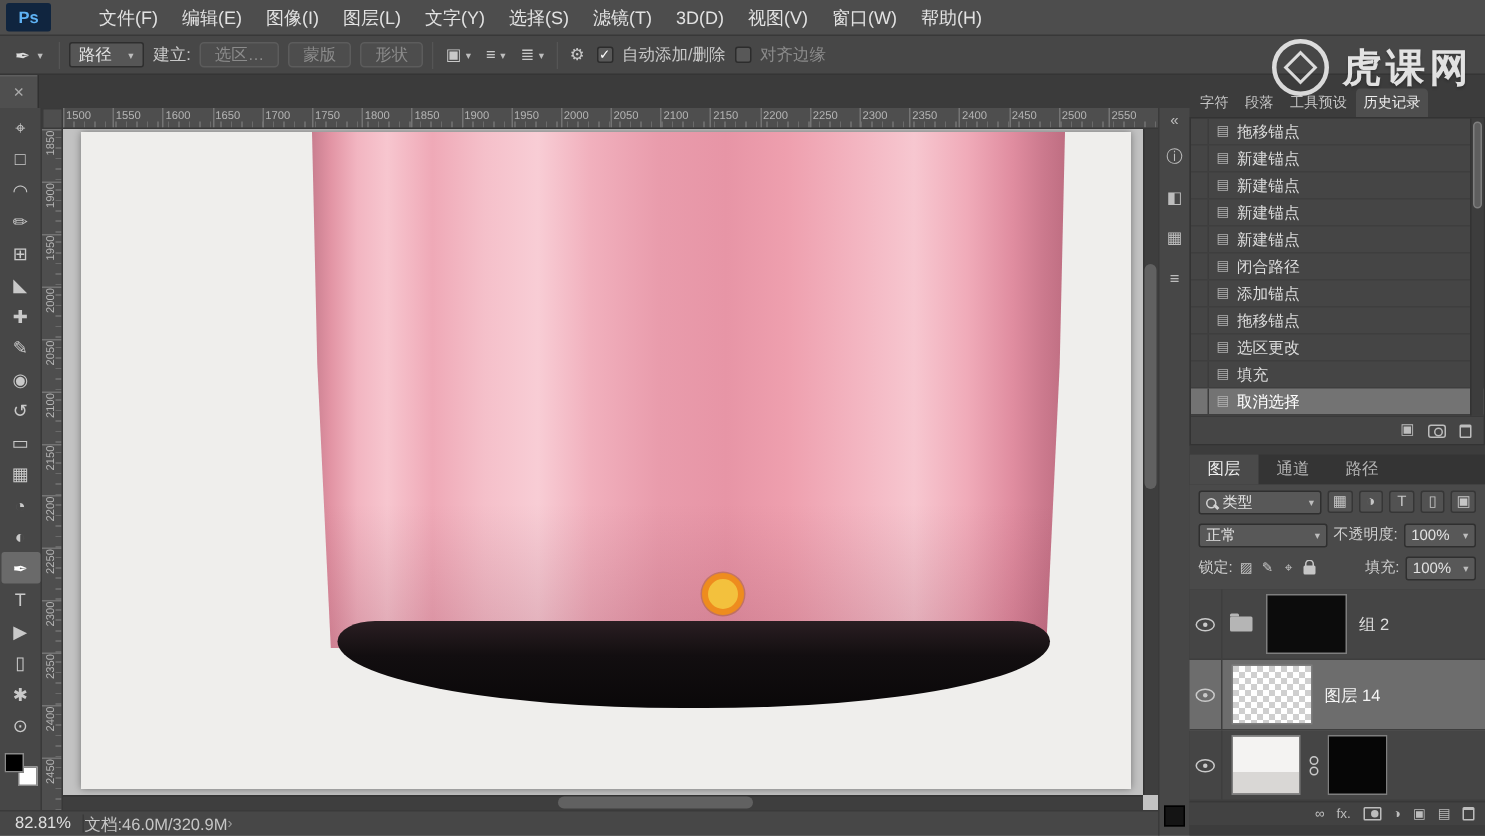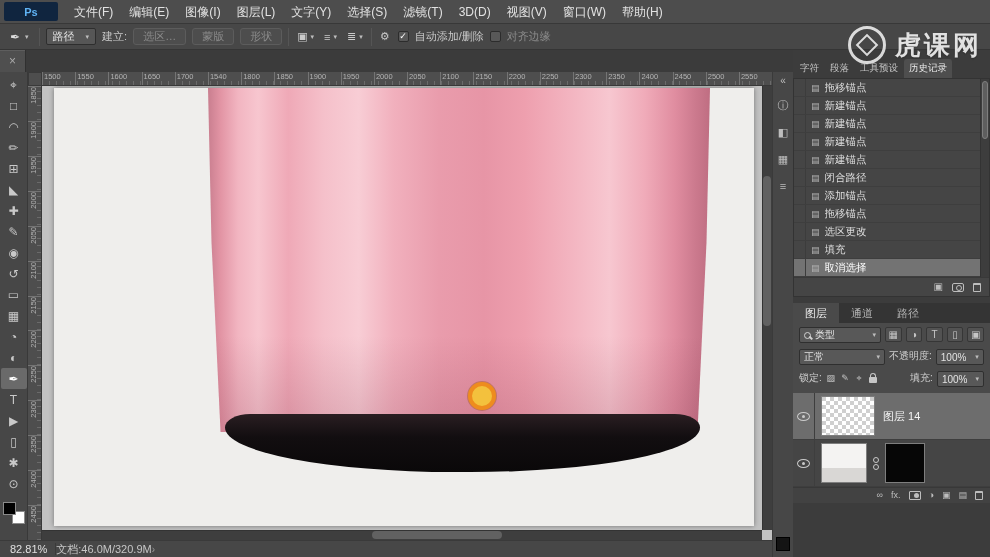--- a/index.html
+++ b/index.html
@@ -2,22 +2,22 @@
 <html><head>
 <meta charset="utf-8">
 <style>
   *{margin:0;padding:0;box-sizing:border-box}
   html,body{width:990px;height:557px;overflow:hidden;background:#474747;
     font-family:"Liberation Sans","DejaVu Sans",sans-serif;color:#ddd;-webkit-font-smoothing:antialiased}
 
   
   #menubar{position:absolute;left:0;top:0;width:990px;height:24px;background:#4d4d4d;
     border-bottom:1px solid #383838;display:flex;align-items:center;padding-left:4px;z-index:5}
-  #pslogo{width:54px;height:19px;background:#10253f;color:#5fb3f5;font-size:11px;font-weight:bold;
-    display:flex;align-items:center;justify-content:center;border-radius:2px;margin-right:8px}
+  #pslogo{width:30px;height:19px;background:#10253f;color:#5fb3f5;font-size:11px;font-weight:bold;
+    display:flex;align-items:center;justify-content:center;border-radius:2px;margin-right:24px}
   .menu-item{font-size:12px;color:#e2e2e2;padding:0 8px;line-height:24px;white-space:nowrap;cursor:default}
 
   
   #optionsbar{position:absolute;left:0;top:24px;width:990px;height:26px;background:#474747;
     border-bottom:1px solid #353535;display:flex;align-items:center;padding-left:6px;gap:6px;font-size:11px;z-index:4}
   .ob-sep{width:1px;height:18px;background:#3a3a3a;border-right:1px solid #555}
   .ob-toolpreset{display:flex;align-items:center;gap:2px;color:#ddd;font-size:12px;padding:0 4px}
   .ob-caret::after{content:"▾";font-size:7px;color:#bdbdbd;margin-left:3px}
   .ob-select{height:17px;background:#565656;border:1px solid #2e2e2e;border-radius:2px;
     display:flex;align-items:center;padding:0 6px;color:#e3e3e3;gap:8px}
@@ -256,21 +256,21 @@
 </div>
 
 <div id="canvas-region">
   <div id="ruler-corner"></div>
   <div id="ruler-top">
     <span class="rt">1500</span>
     <span class="rt">1550</span>
     <span class="rt">1600</span>
     <span class="rt">1650</span>
     <span class="rt">1700</span>
-    <span class="rt">1540</span>
+    <span class="rt">1750</span>
     <span class="rt">1800</span>
     <span class="rt">1850</span>
     <span class="rt">1900</span>
     <span class="rt">1950</span>
     <span class="rt">2000</span>
     <span class="rt">2050</span>
     <span class="rt">2100</span>
     <span class="rt">2150</span>
     <span class="rt">2200</span>
     <span class="rt">2250</span>
@@ -456,20 +456,28 @@
           <span class="padlock"></span>
         </span>
       <span class="label10" style="margin-left:28px">填充:</span>
       <div class="selectbox" style="width:48px">
         <span class="cv">100%</span>
       </div>
     </div>
   </div>
 
   <div id="layer-rows">
+    <div class="lrow">
+      <span class="eyecol">
+          <span class="eye"></span>
+        </span>
+      <span class="folder"></span>
+      <span class="thumb t-groupmask"><span class="cupmask"></span></span>
+      <span class="lname">组 2</span>
+    </div>
     <div class="lrow sel">
       <span class="eyecol">
           <span class="eye"></span>
         </span>
       <span class="thumb t-layer checker"></span>
       <span class="lname">图层 14</span>
     </div>
     <div class="lrow">
       <span class="eyecol">
           <span class="eye"></span>

